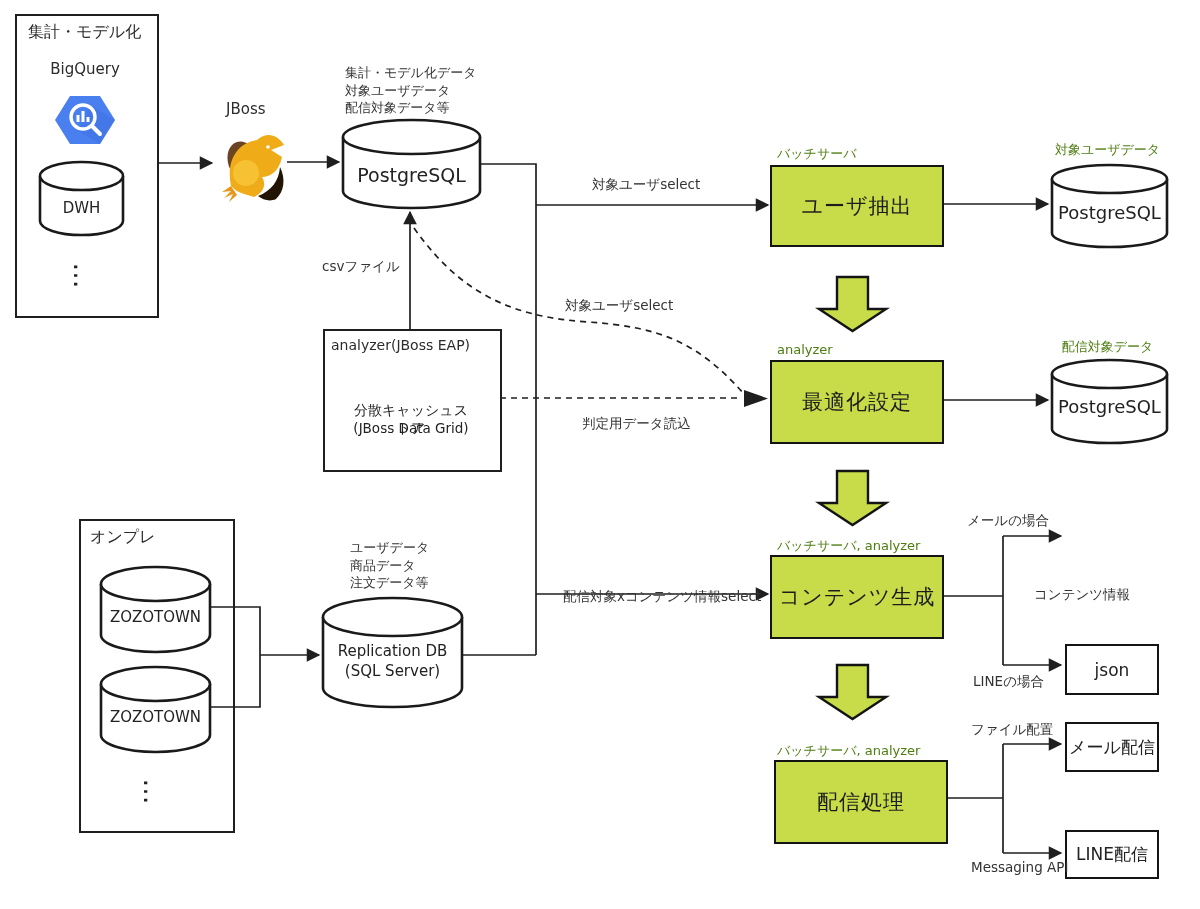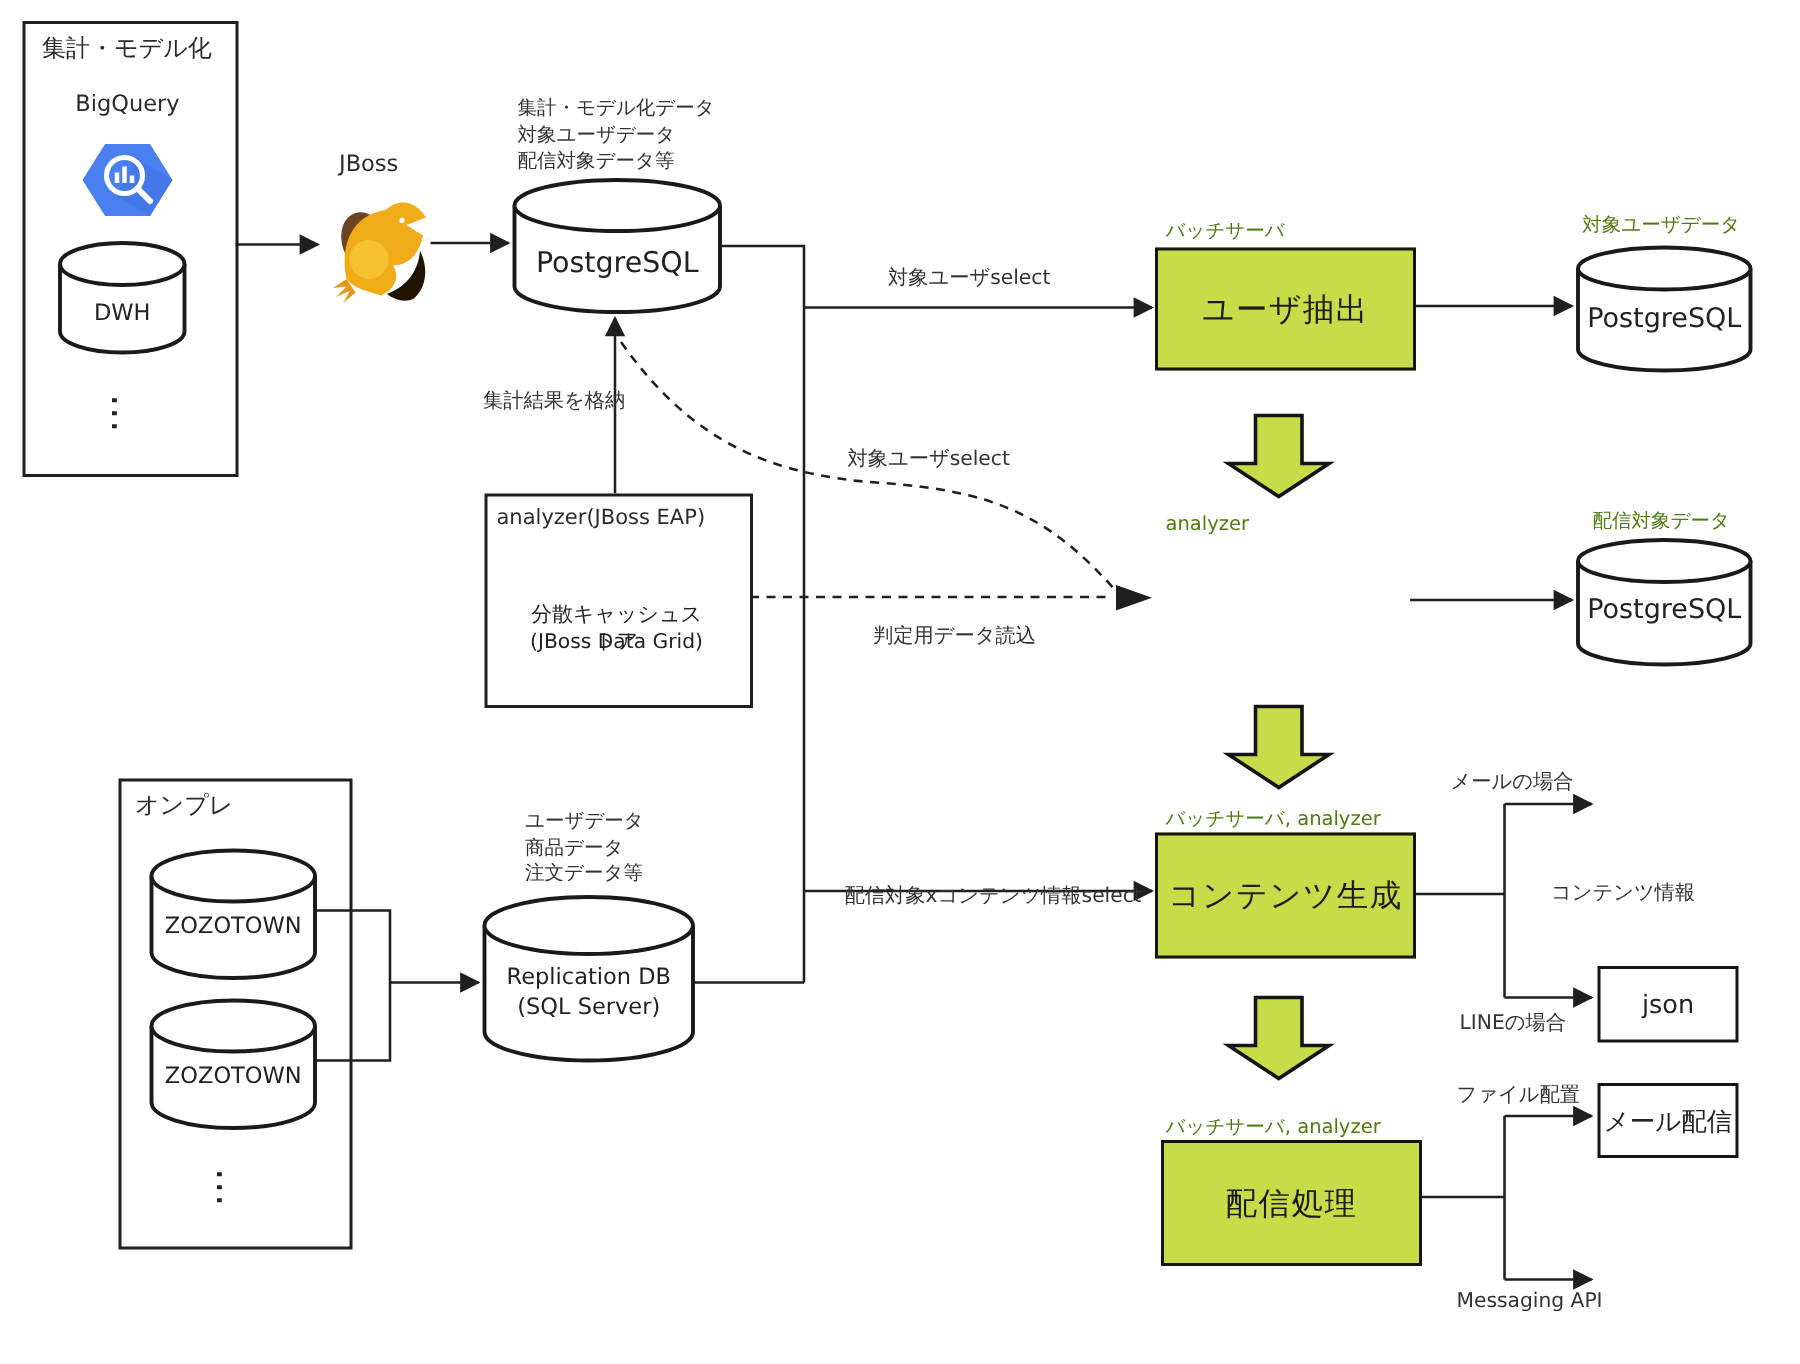--- a/index.html
+++ b/index.html
@@ -189,31 +189,33 @@
   <div class="caption" style="left:1045px;top:141px;width:125px;text-align:center;">対象ユーザデータ</div>
   <div class="db-label" style="left:1052px;top:202px;width:115px;font-size:18px;">PostgreSQL</div>
 
   <div class="caption" style="left:1045px;top:338px;width:125px;text-align:center;">配信対象データ</div>
   <div class="db-label" style="left:1052px;top:396px;width:115px;font-size:18px;">PostgreSQL</div>
 
   <div class="caption" style="left:777px;top:145px;">バッチサーバ</div>
   <div class="process" style="left:770px;top:165px;width:170px;height:78px;">ユーザ抽出</div>
 
   <div class="caption" style="left:777px;top:342px;">analyzer</div>
+  <div class="process" style="left:770px;top:360px;width:170px;height:80px;">最適化設定</div>
 
   <div class="caption" style="left:777px;top:537px;">バッチサーバ, analyzer</div>
   <div class="process" style="left:770px;top:555px;width:170px;height:80px;">コンテンツ生成</div>
 
   <div class="caption" style="left:777px;top:742px;">バッチサーバ, analyzer</div>
   <div class="process" style="left:774px;top:760px;width:170px;height:80px;">配信処理</div>
 
   <div class="outbox" style="left:1065px;top:644px;width:90px;height:47px;">json</div>
   <div class="outbox" style="left:1065px;top:722px;width:90px;height:46px;">メール配信</div>
-
-  <div class="edge-label" style="left:322px;top:258px;">集計結果を格納</div>
+  <div class="outbox" style="left:1065px;top:830px;width:90px;height:45px;">LINE配信</div>
+
+  <div class="edge-label" style="left:322px;top:258px;">csvファイル</div>
   <div class="edge-label" style="left:592px;top:176px;">対象ユーザselect</div>
   <div class="edge-label" style="left:565px;top:297px;">対象ユーザselect</div>
   <div class="edge-label" style="left:582px;top:415px;">判定用データ読込</div>
   <div class="edge-label" style="left:563px;top:588px;">配信対象xコンテンツ情報select</div>
   <div class="edge-label" style="left:967px;top:512px;">メールの場合</div>
   <div class="edge-label" style="left:1034px;top:586px;">コンテンツ情報</div>
   <div class="edge-label" style="left:973px;top:673px;">LINEの場合</div>
   <div class="edge-label" style="left:971px;top:721px;">ファイル配置</div>
   <div class="edge-label" style="left:971px;top:859px;">Messaging API</div>
 

